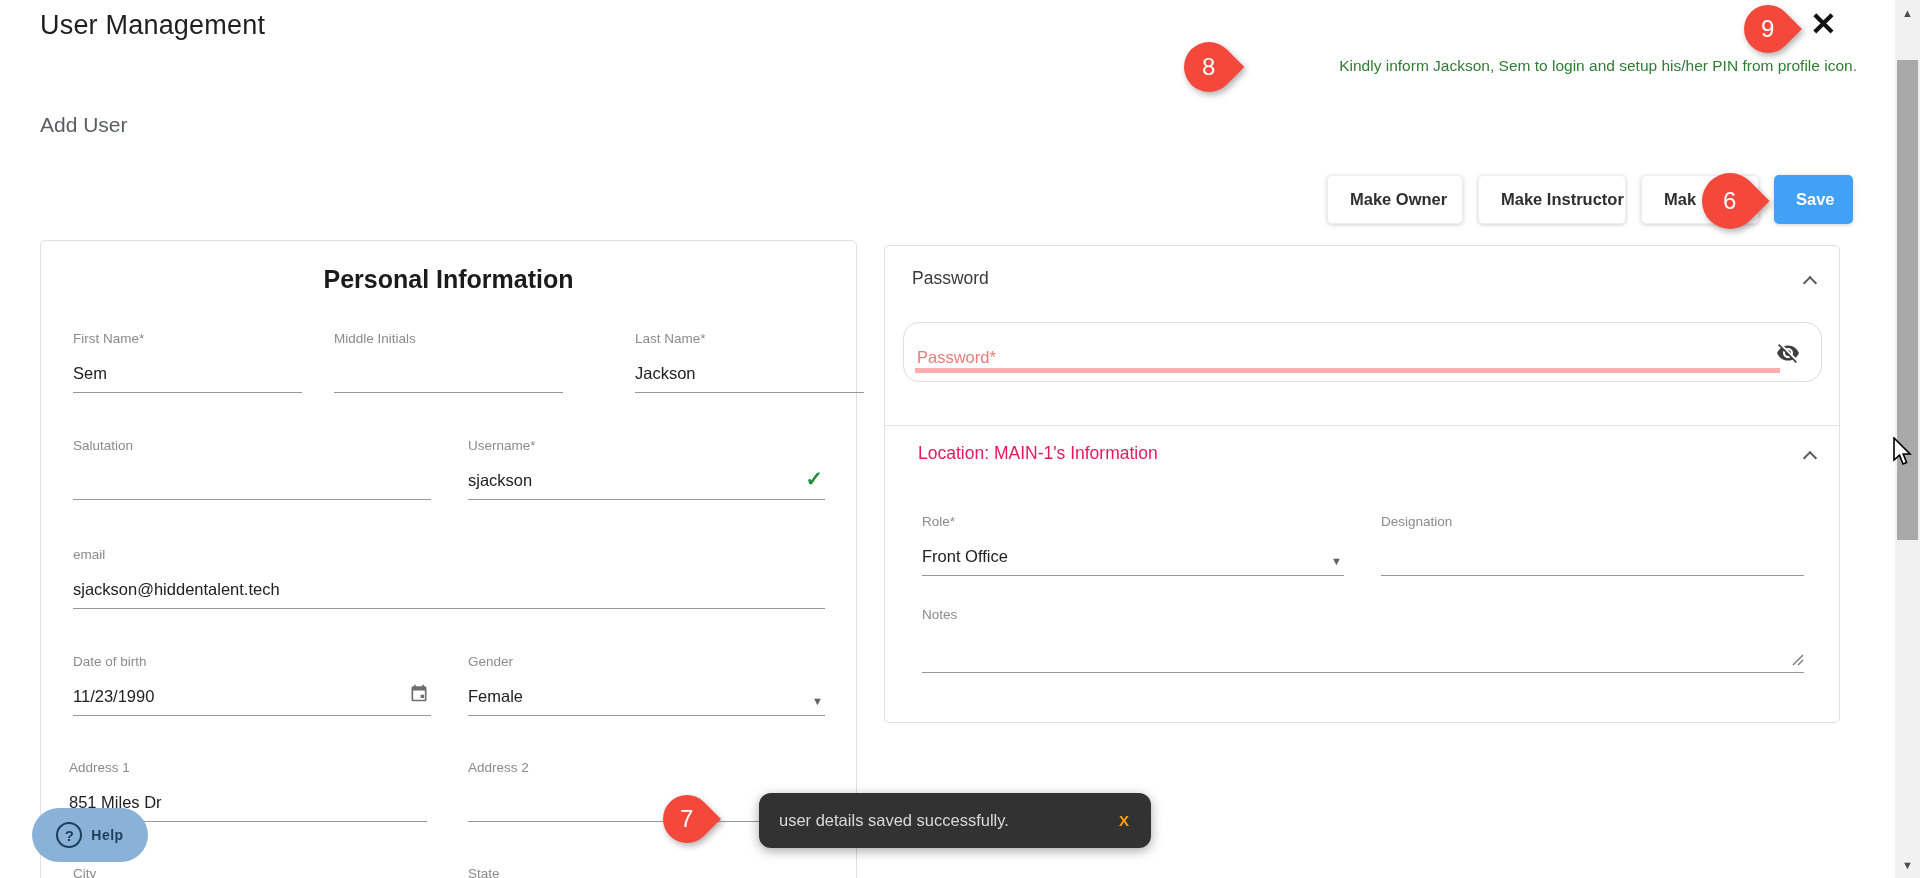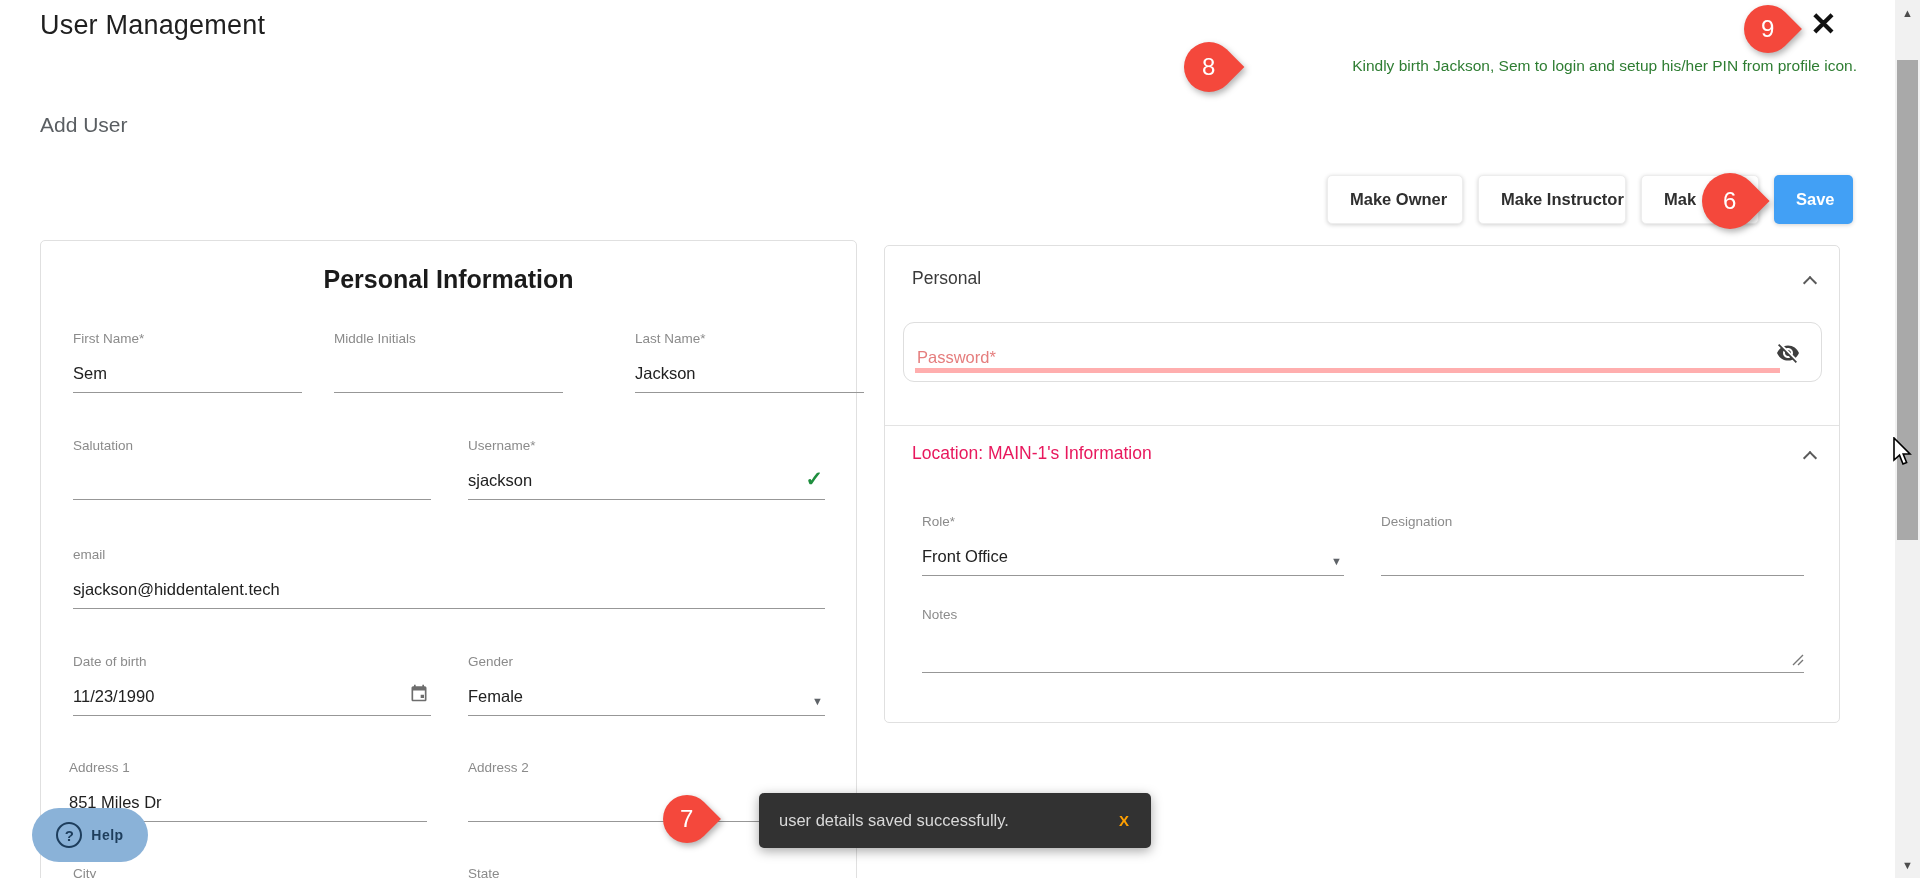--- a/index.html
+++ b/index.html
@@ -35,30 +35,30 @@
   .f-control input { border:none; outline:none; background:transparent; width:100%; font-family:"Liberation Sans",sans-serif; font-size:16.5px; color:#212121; padding:0; }
   .trail { position:absolute; right:2px; bottom:8px; }
   .check { color:#1e8e3e; font-size:21px; font-weight:bold; }
   .dd-arrow { color:#5f6368; font-size:11px; }
 
   
   .sec-header { position:absolute; left:27px; top:22px; font-size:17.5px; color:#3a3a3a; }
   .chevron-up { position:absolute; width:10px; height:10px; border-left:2px solid #5a5a5a; border-top:2px solid #5a5a5a; transform:rotate(45deg); }
   .chev-sec { left:920px; top:32px; }
   .chev-loc { left:920px; top:207px; }
-  .pw-box { position:absolute; left:18px; top:76px; width:919px; height:60px; border:1px solid #dedede; border-radius:11px; }
+  .pw-box { position:absolute; left:18px; top:76px; width:919px; height:60px; border:1px solid #dedede; border-radius:16px; }
   .pw-box input { position:absolute; left:13px; right:54px; bottom:14px; border:none; outline:none; background:transparent; font-family:"Liberation Sans",sans-serif; font-size:16.5px; color:#212121; }
   .pw-box input::placeholder { color:#e57d7d; opacity:1; }
   .pw-underline { position:absolute; left:11px; bottom:8px; width:865px; height:5px; background:#ffaeae; }
   .eye-icon { position:absolute; right:21px; top:18px; width:24px; height:24px; cursor:pointer; }
   .divider { position:absolute; left:0; top:179px; width:100%; border-top:1px solid #e3e3e3; }
-  .loc-header { position:absolute; left:27px; top:197px; font-size:17.5px; color:#e8185d; }
-
-  
-  .toast { position:absolute; left:759px; top:793px; width:392px; height:55px; background:#323232; border-radius:5px; box-shadow:0 3px 12px rgba(0,0,0,.35); display:flex; align-items:center; z-index:30; }
+  .loc-header { position:absolute; left:33px; top:197px; font-size:17.5px; color:#e8185d; }
+
+  
+  .toast { position:absolute; left:759px; top:793px; width:392px; height:55px; background:#323232; border-radius:12px; box-shadow:0 3px 12px rgba(0,0,0,.35); display:flex; align-items:center; z-index:30; }
   .toast-msg { color:#d9d9d9; font-size:16.5px; margin-left:20px; }
   .toast-x { margin-left:auto; margin-right:22px; color:#ffa000; font-size:15px; font-weight:bold; cursor:pointer; }
 
   
   .ann { position:absolute; z-index:40; filter:drop-shadow(2px 3px 3px rgba(0,0,0,.3)); }
   .ann .drop { width:52px; height:52px; background:#f4483c; border-radius:50% 0 50% 50%; transform:rotate(45deg); display:flex; align-items:center; justify-content:center; }
   .ann .num { transform:rotate(-45deg); color:#fff; font-size:24px; }
   .ann6 { left:1702px; top:173px; } .ann6 .drop{ width:56px; height:56px; }
   .ann7 { left:663px; top:795px; } .ann7 .drop{ width:48px; height:48px; }
   .ann8 { left:1184px; top:42px; } .ann8 .drop{ width:50px; height:50px; }
@@ -76,21 +76,21 @@
   .sb-thumb { position:absolute; left:2px; top:60px; width:21px; height:480px; background:#a9a9a9; cursor:pointer; }
   .cursor { position:absolute; left:1892px; top:437px; z-index:70; }
 </style>
 </head>
 <body>
 
 <div id="stage">
 
   <div class="page-title">User Management</div>
   <div class="close-x">✕</div>
-  <div class="notice">Kindly birth Jackson, Sem to login and setup his/her PIN from profile icon.</div>
+  <div class="notice">Kindly inform Jackson, Sem to login and setup his/her PIN from profile icon.</div>
   <div class="page-subtitle">Add User</div>
 
   <div class="btn-row">
     <button class="btn make-owner">Make Owner</button>
     <button class="btn make-instructor">Make Instructor</button>
     <button class="btn make-partial">Mak</button>
     <button class="btn save">Save</button>
   </div>
 
   <div class="card" id="card-personal">
@@ -170,21 +170,21 @@
 
     <div class="field no-line" style="left:32px; top:625px; width:358px;">
       <span class="f-label">City</span>
     </div>
     <div class="field no-line" style="left:427px; top:625px; width:357px;">
       <span class="f-label">State</span>
     </div>
   </div>
 
   <div class="card" id="card-right">
-    <div class="sec-header">Personal</div>
+    <div class="sec-header">Password</div>
     <span class="chevron-up chev-sec"></span>
 
     <div class="pw-box">
       <input type="text" placeholder="Password*" style="">
       <div class="pw-underline"></div>
       <span class="eye-icon">
         <svg width="24" height="24" viewBox="0 0 24 24" fill="#3f3f3f">
             <path d="M12 7c2.76 0 5 2.24 5 5 0 .65-.13 1.26-.36 1.83l2.92 2.92c1.51-1.26 2.7-2.89 3.43-4.75-1.73-4.39-6-7.5-11-7.5-1.4 0-2.74.25-3.98.7l2.16 2.16C10.74 7.13 11.35 7 12 7zM2 4.27l2.28 2.28.46.46C3.08 8.3 1.78 10.02 1 12c1.73 4.39 6 7.5 11 7.5 1.55 0 3.03-.3 4.38-.84l.42.42L19.73 22 21 20.73 3.27 3 2 4.27zM7.53 9.8l1.55 1.55c-.05.21-.08.43-.08.65 0 1.66 1.34 3 3 3 .22 0 .44-.03.65-.08l1.55 1.55c-.67.33-1.41.53-2.2.53-2.76 0-5-2.24-5-5 0-.79.2-1.53.53-2.2zm4.31-.78 3.15 3.15.02-.16c0-1.66-1.34-3-3-3l-.17.01z"></path>
           </svg>
       </span>

